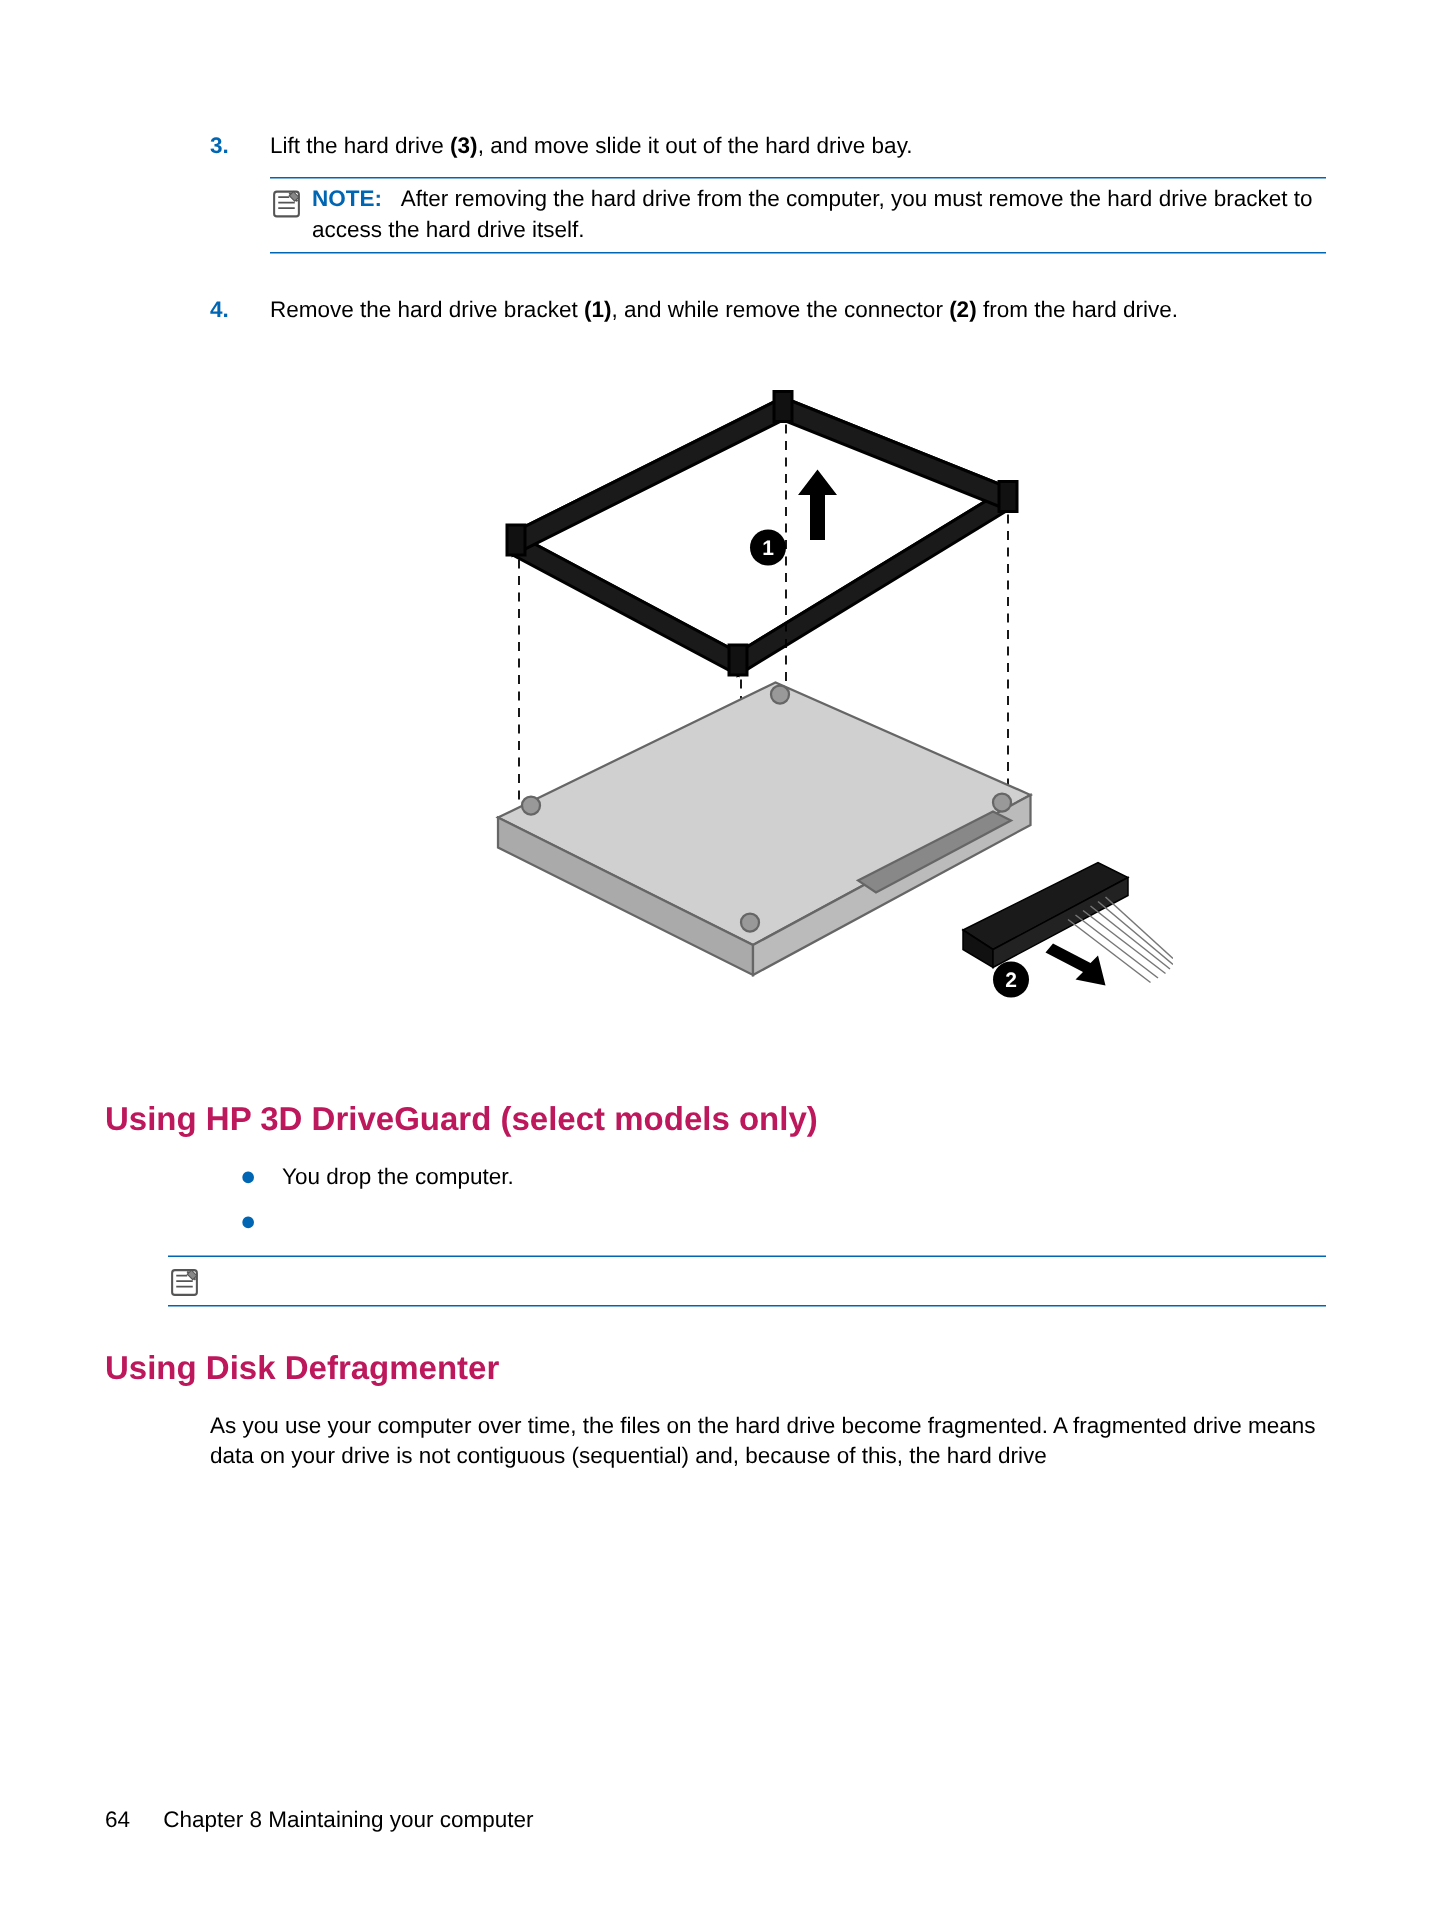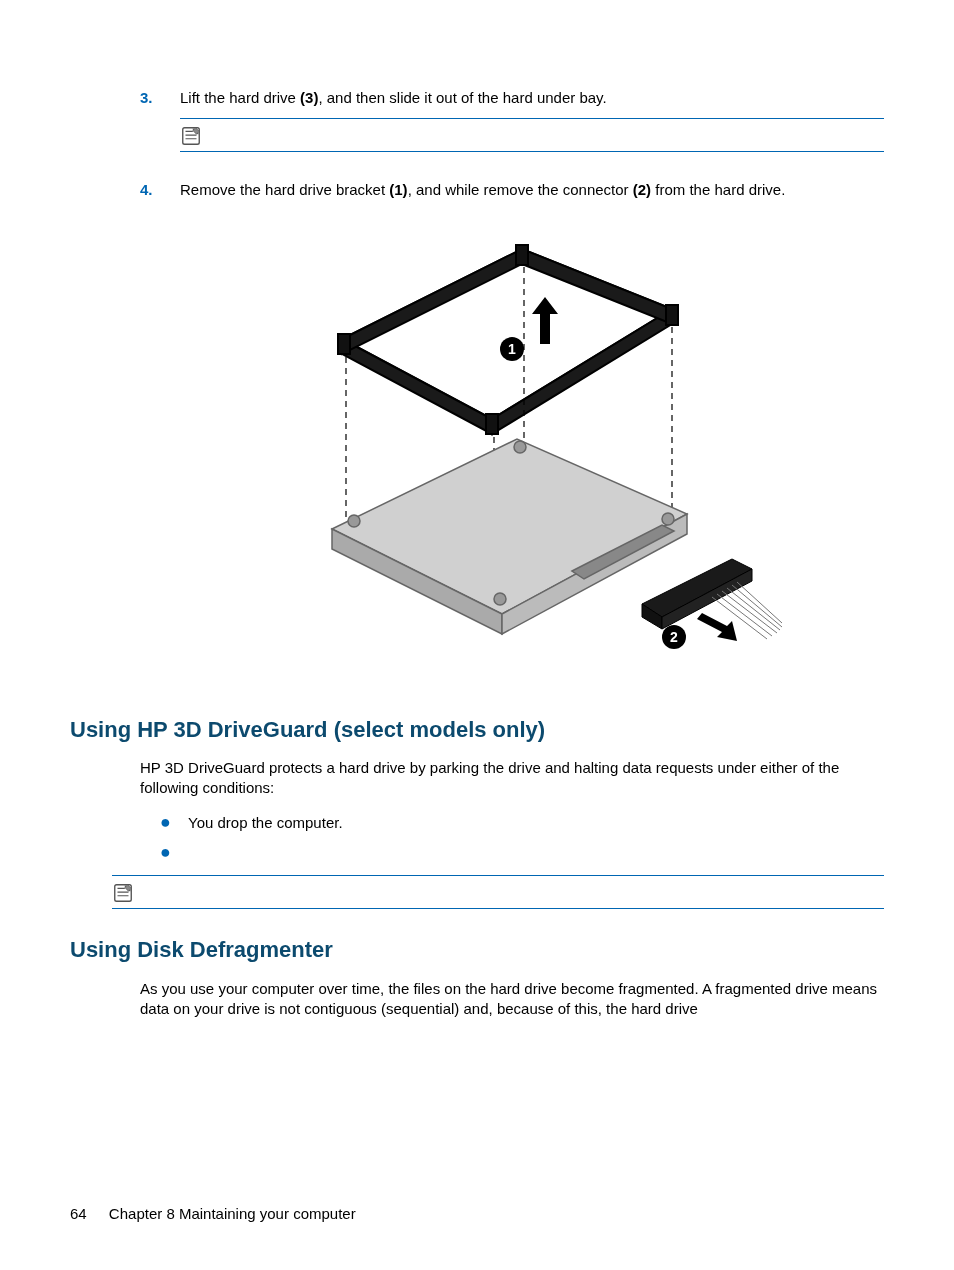--- a/index.html
+++ b/index.html
@@ -28,21 +28,21 @@
   .note-icon {
     width: 22px; height: 22px; flex-shrink:0;
     margin-right: 6px; margin-top:2px;
   }
   .note-label { color: #0066b3; font-weight: bold; }
   .figure {
     margin: 18px auto 22px auto;
     display: block;
   }
   .h2 {
-    color: #0c4a6e;
+    color: #be185d;
     font-size: 22px;
     font-weight: bold;
     margin: 26px 0 14px 0;
   }
   .para { margin-bottom: 14px; }
   .ul { margin: 0 0 14px 0; padding:0; }
   .ul-item { display:flex; margin: 10px 0 10px 20px; }
   .bullet { color:#0066b3; font-size:18px; line-height:1; width:28px; flex-shrink:0; }
   .footer {
     position: absolute;
@@ -55,30 +55,33 @@
   b { font-weight: bold; }
 </style>
 </head>
 <body>
 
 <div class="content">
 
   <div class="ol-item">
     <div class="ol-num">3.</div>
     <div class="ol-body">
-      <span>Lift the hard drive </span><b>(3)</b><span>, and then slide it out of the hard under bay.</span>
+      <span>Lift the hard drive </span><b>(3)</b><span>, and move slide it out of the hard drive bay.</span>
       <div class="note-box">
         <span class="note-icon">
           <svg viewBox="0 0 24 24" width="22" height="22">
               <rect x="3" y="3" width="18" height="18" rx="2" fill="none" stroke="#555" stroke-width="1.5"></rect>
               <path d="M6 7h8M6 11h12M6 15h12" stroke="#555" stroke-width="1.3"></path>
               <path d="M14 4l6 6" stroke="#555" stroke-width="1.3"></path>
               <path d="M17 3l4 4-3 3-4-4z" fill="#888" stroke="#555" stroke-width="0.8"></path>
             </svg>
         </span>
+        <div>
+          <span class="note-label">NOTE:</span>&nbsp;&nbsp;&nbsp;<span>After removing the hard drive from the computer, you must remove the hard drive bracket to access the hard drive itself.</span>
+        </div>
       </div>
     </div>
   </div>
 
   <div class="ol-item">
     <div class="ol-num">4.</div>
     <div class="ol-body">
       <span>Remove the hard drive bracket </span><b>(1)</b><span>, and while remove the connector </span><b>(2)</b><span> from the hard drive.</span>
     </div>
   </div>
@@ -151,21 +154,20 @@
       <circle cx="432" cy="418" r="12" fill="#000"></circle>
       <text x="432" y="423" text-anchor="middle" fill="#fff" font-size="14" font-weight="bold" font-family="Arial">2</text>
     </g>
   </svg>
 
 </div>
 
 <h2 class="h2">Using HP 3D DriveGuard (select models only)</h2>
 
 <div class="content">
-  <p class="para">HP 3D DriveGuard protects a hard drive by parking the drive and halting data requests under either of the following conditions:</p>
   <div class="ul">
     <div class="ul-item">
       <span class="bullet">●</span>
       <span>You drop the computer.</span>
     </div>
     <div class="ul-item">
       <span class="bullet">●</span>
     </div>
   </div>
 

